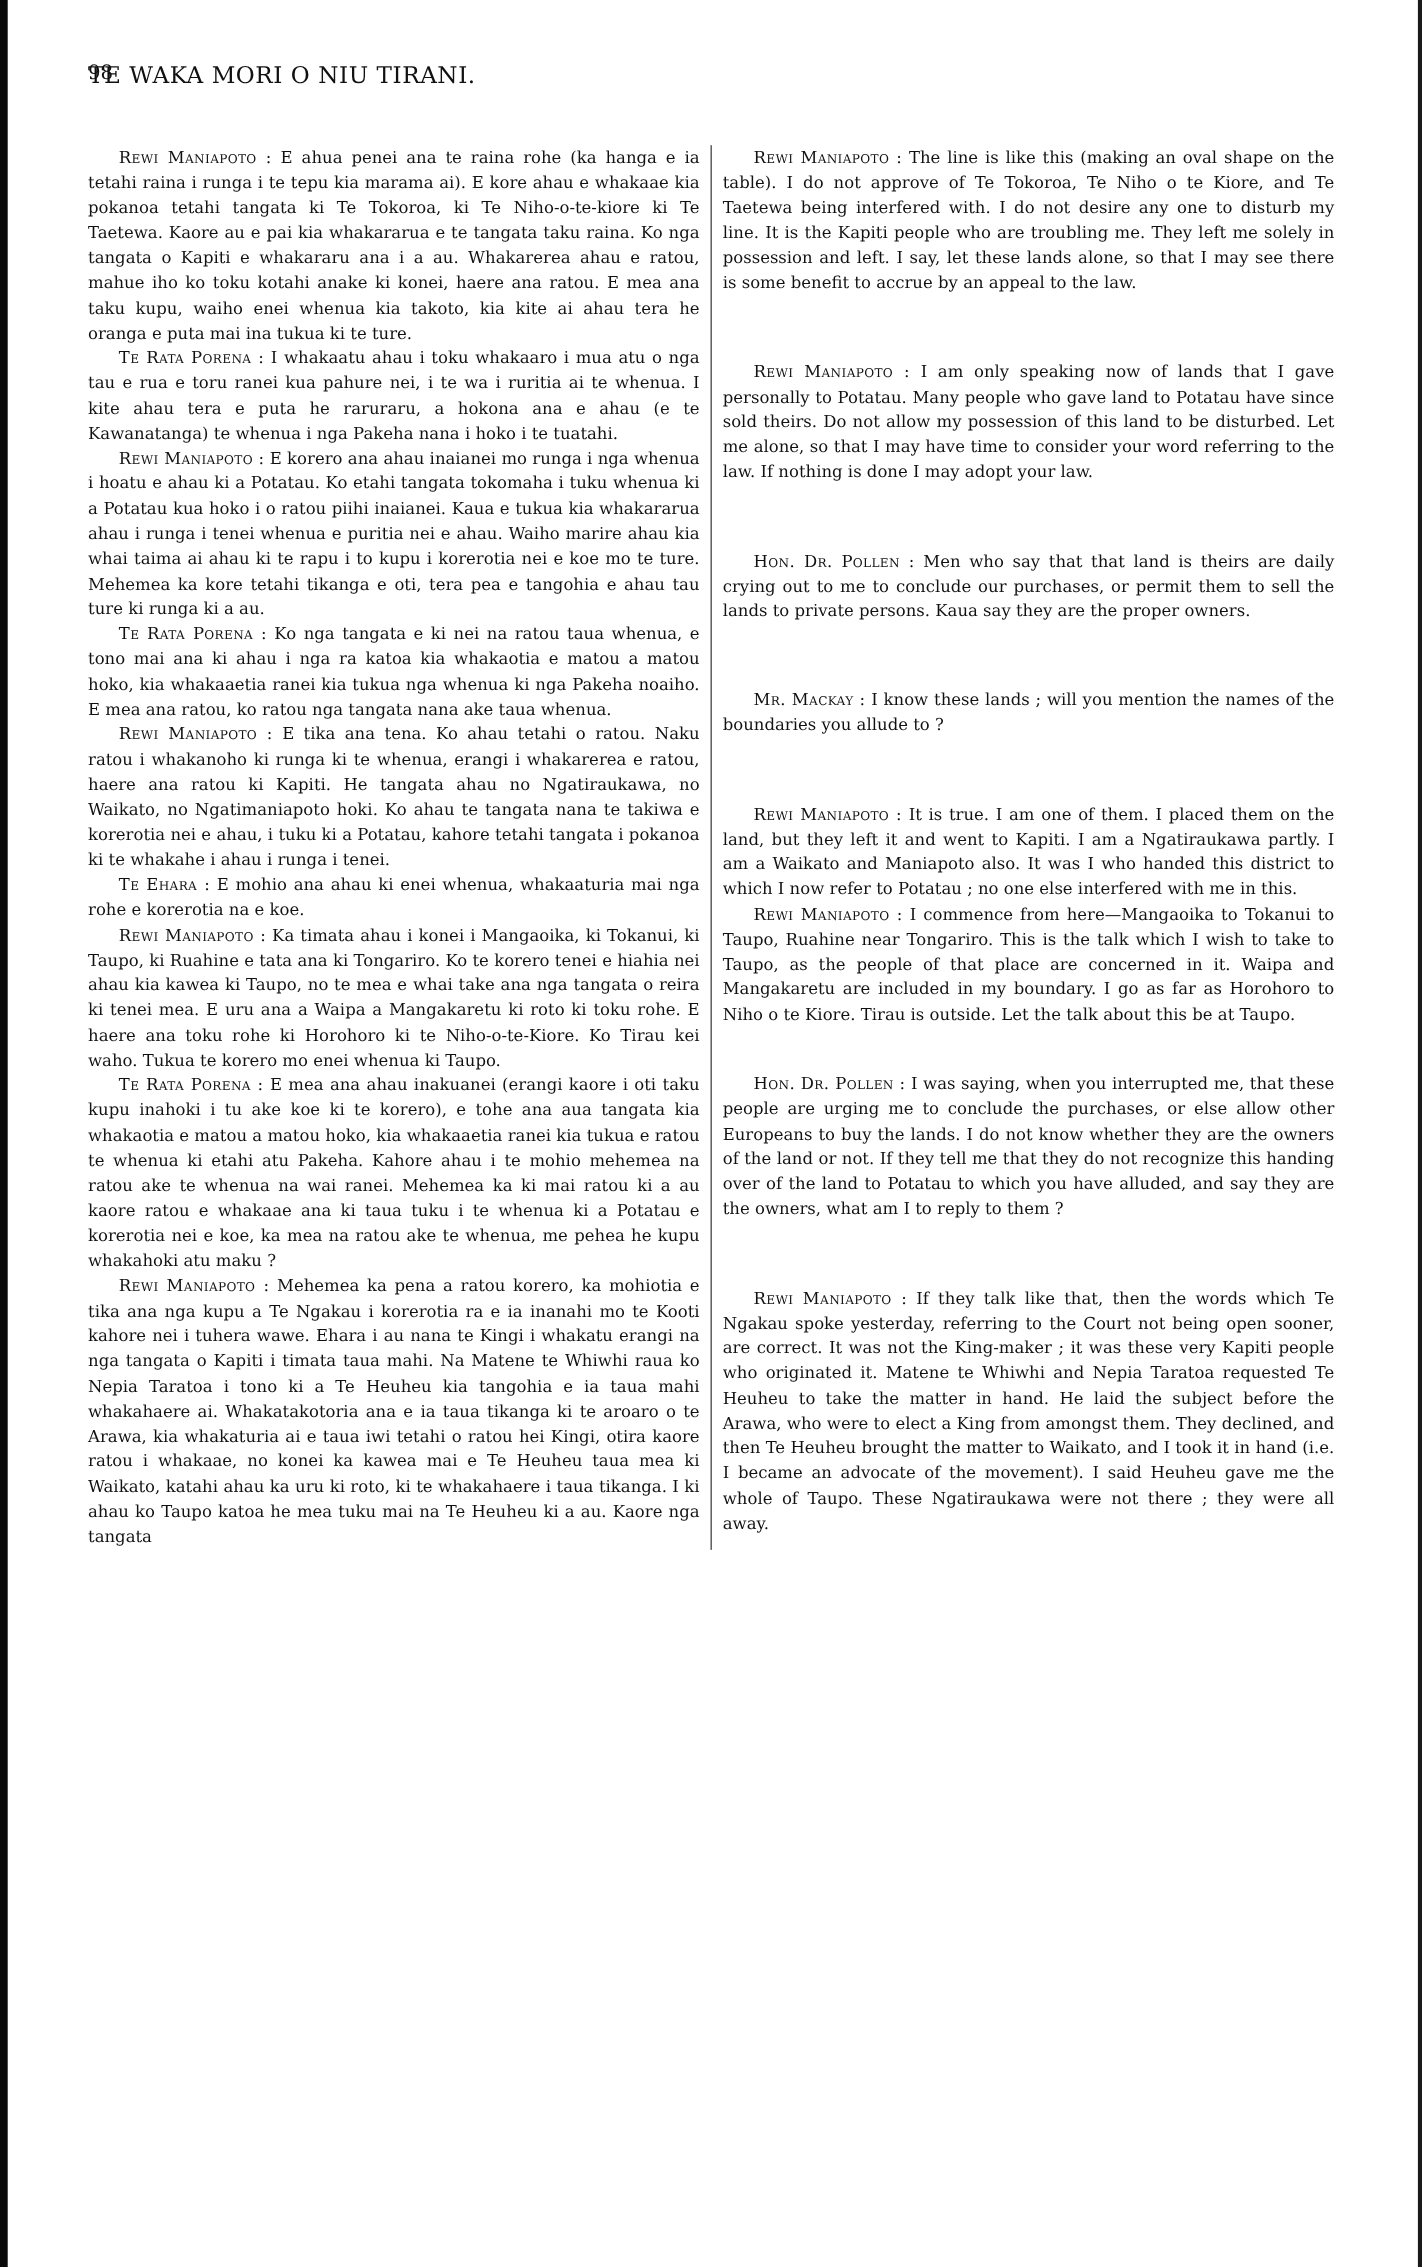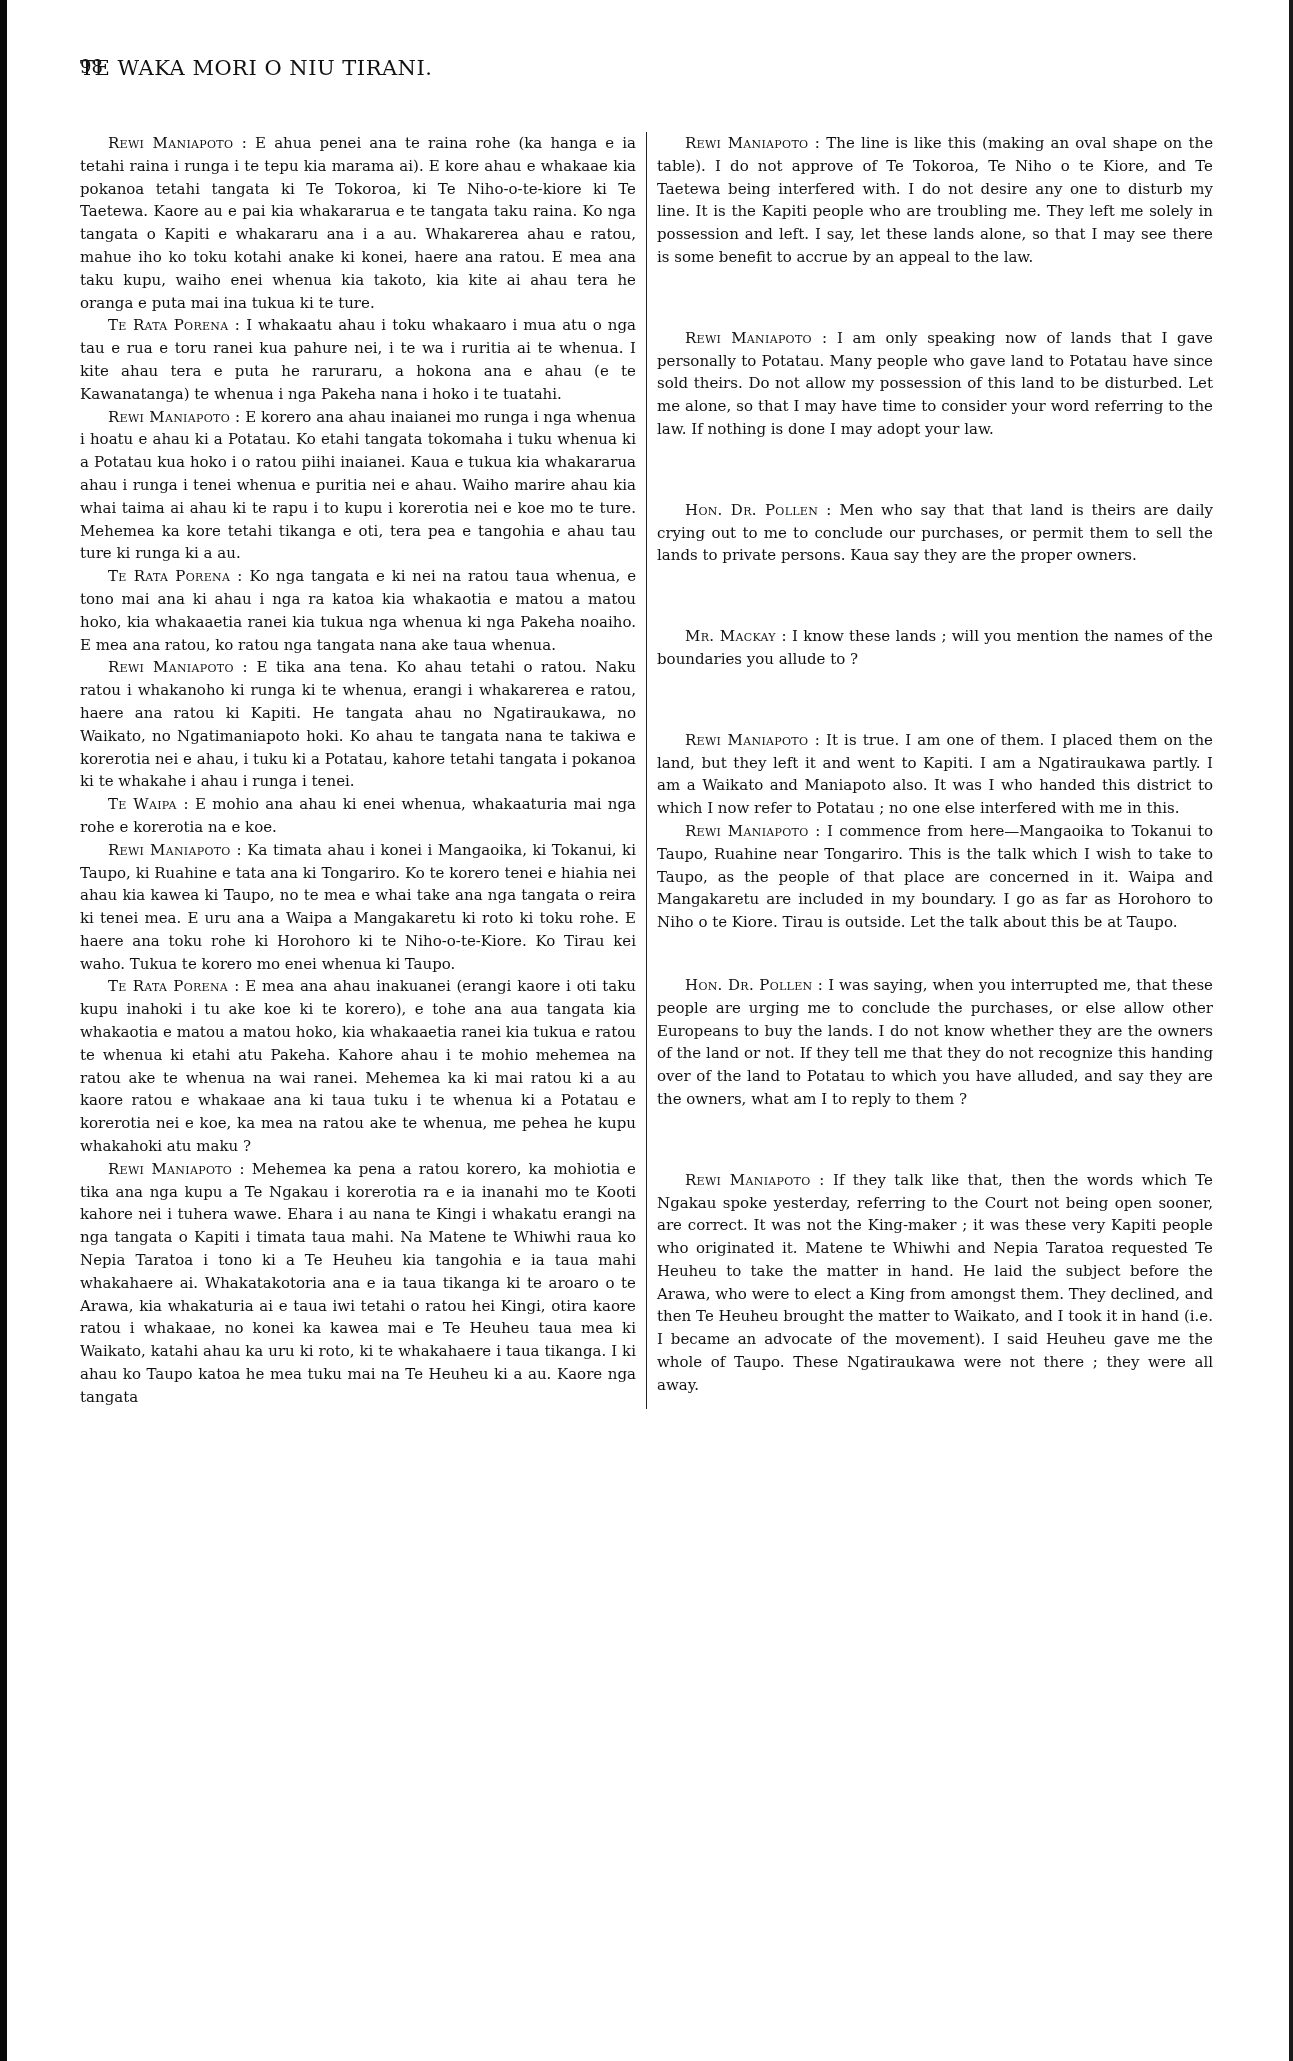--- a/index.html
+++ b/index.html
@@ -35,21 +35,21 @@
     <div class="running-title">TE WAKA MORI O NIU TIRANI.</div>
   </div>
 
   <div class="columns">
     <div class="col left">
       <p class="para"><span class="speaker">Rewi Maniapoto :</span><span> E ahua penei ana te raina rohe (ka hanga e ia tetahi raina i runga i te tepu kia marama ai).  E kore ahau e whakaae kia pokanoa tetahi tangata ki Te Tokoroa, ki Te Niho-o-te-kiore ki Te Taetewa.  Kaore au e pai kia whakararua e te tangata taku raina.  Ko nga tangata o Kapiti e whakararu ana i a au.  Whakarerea ahau e ratou, mahue iho ko toku kotahi anake ki konei, haere ana ratou. E mea ana taku kupu, waiho enei whenua kia takoto, kia kite ai ahau tera he oranga e puta mai ina tukua ki te ture.</span></p>
       <p class="para"><span class="speaker">Te Rata Porena :</span><span> I whakaatu ahau i toku whakaaro i mua atu o nga tau e rua e toru ranei kua pahure nei, i te wa i ruritia ai te whenua.  I kite ahau tera e puta he raruraru, a hokona ana e ahau (e te Kawanatanga) te whenua i nga Pakeha nana i hoko i te tuatahi.</span></p>
       <p class="para"><span class="speaker">Rewi Maniapoto :</span><span> E korero ana ahau inaianei mo runga i nga whenua i hoatu e ahau ki a Potatau.  Ko etahi tangata tokomaha i tuku whenua ki a Potatau kua hoko i o ratou piihi inaianei.  Kaua e tukua kia whakararua ahau i runga i tenei whenua e puritia nei e ahau.  Waiho marire ahau kia whai taima ai ahau ki te rapu i to kupu i korerotia nei e koe mo te ture. Mehemea ka kore tetahi tikanga e oti, tera pea e tangohia e ahau tau ture ki runga ki a au.</span></p>
       <p class="para"><span class="speaker">Te Rata Porena :</span><span> Ko nga tangata e ki nei na ratou taua whenua, e tono mai ana ki ahau i nga ra katoa kia whakaotia e matou a matou hoko, kia whakaaetia ranei kia tukua nga whenua ki nga Pakeha noaiho.  E mea ana ratou, ko ratou nga tangata nana ake taua whenua.</span></p>
       <p class="para"><span class="speaker">Rewi Maniapoto :</span><span> E tika ana tena.  Ko ahau tetahi o ratou.  Naku ratou i whakanoho ki runga ki te whenua, erangi i whakarerea e ratou, haere ana ratou ki Kapiti.  He tangata ahau no Ngatiraukawa, no Waikato, no Ngatimaniapoto hoki.  Ko ahau te tangata nana te takiwa e korerotia nei e ahau, i tuku ki a Potatau, kahore tetahi tangata i pokanoa ki te whakahe i ahau i runga i tenei.</span></p>
-      <p class="para"><span class="speaker">Te Waipa :</span><span> E mohio ana ahau ki enei whenua, whakaaturia mai nga rohe e korerotia na e koe.</span></p>
+      <p class="para"><span class="speaker">Te Ehara :</span><span> E mohio ana ahau ki enei whenua, whakaaturia mai nga rohe e korerotia na e koe.</span></p>
       <p class="para"><span class="speaker">Rewi Maniapoto :</span><span> Ka timata ahau i konei i Mangaoika, ki Tokanui, ki Taupo, ki Ruahine e tata ana ki Tongariro.  Ko te korero tenei e hiahia nei ahau kia kawea ki Taupo, no te mea e whai take ana nga tangata o reira ki tenei mea.  E uru ana a Waipa a Mangakaretu ki roto ki toku rohe.  E haere ana toku rohe ki Horohoro ki te Niho-o-te-Kiore.  Ko Tirau kei waho.  Tukua te korero mo enei whenua ki Taupo.</span></p>
       <p class="para"><span class="speaker">Te Rata Porena :</span><span> E mea ana ahau inakuanei (erangi kaore i oti taku kupu inahoki i tu ake koe ki te korero), e tohe ana aua tangata kia whakaotia e matou a matou hoko, kia whakaaetia ranei kia tukua e ratou te whenua ki etahi atu Pakeha. Kahore ahau i te mohio mehemea na ratou ake te whenua na wai ranei.  Mehemea ka ki mai ratou ki a au kaore ratou e whakaae ana ki taua tuku i te whenua ki a Potatau e korerotia nei e koe, ka mea na ratou ake te whenua, me pehea he kupu whakahoki atu maku ?</span></p>
       <p class="para"><span class="speaker">Rewi Maniapoto :</span><span> Mehemea ka pena a ratou korero, ka mohiotia e tika ana nga kupu a Te Ngakau i korerotia ra e ia inanahi mo te Kooti kahore nei i tuhera wawe.  Ehara i au nana te Kingi i whakatu erangi na nga tangata o Kapiti i timata taua mahi. Na Matene te Whiwhi raua ko Nepia Taratoa i tono ki a Te Heuheu kia tangohia e ia taua mahi whakahaere ai.  Whakatakotoria ana e ia taua tikanga ki te aroaro o te Arawa, kia whakaturia ai e taua iwi tetahi o ratou hei Kingi, otira kaore ratou i whakaae, no konei ka kawea mai e Te Heuheu taua mea ki Waikato, katahi ahau ka uru ki roto, ki te whakahaere i taua tikanga.  I ki ahau ko Taupo katoa he mea tuku mai na Te Heuheu ki a au.  Kaore nga tangata</span></p>
     </div>
 
     <div class="divider"></div>
 
     <div class="col right">
       <p class="para"><span class="speaker">Rewi Maniapoto :</span><span> The line is like this (making an oval shape on the table).  I do not approve of Te Tokoroa, Te Niho o te Kiore, and Te Taetewa being interfered with.  I do not desire any one to disturb my line.  It is the Kapiti people who are troubling me.  They left me solely in possession and left.  I say, let these lands alone, so that I may see there is some benefit to accrue by an appeal to the law.</span></p>
       <p class="para gap-2"><span class="speaker">Rewi Maniapoto :</span><span> I am only speaking now of lands that I gave personally to Potatau.  Many people who gave land to Potatau have since sold theirs.  Do not allow my possession of this land to be disturbed.  Let me alone, so that I may have time to consider your word referring to the law.  If nothing is done I may adopt your law.</span></p>

